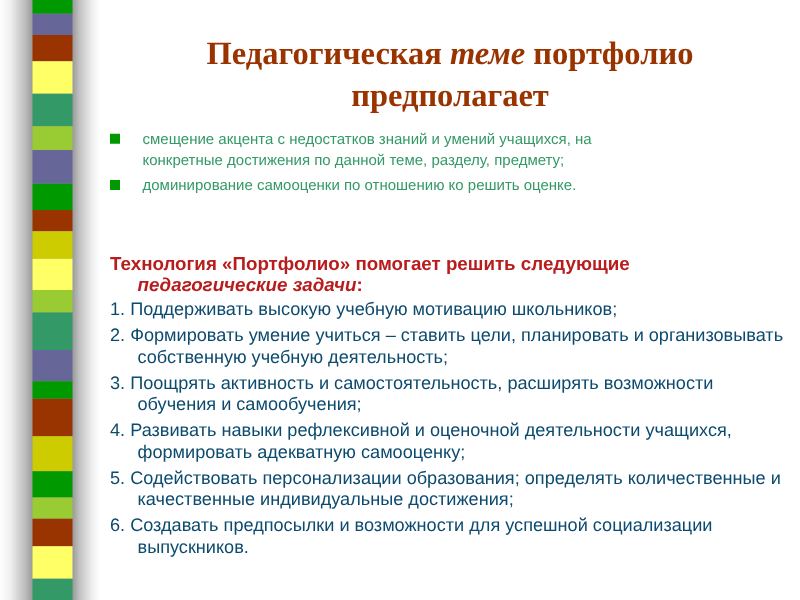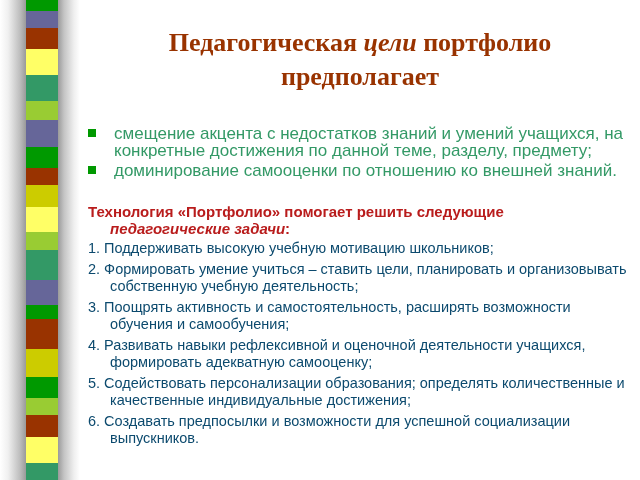--- a/index.html
+++ b/index.html
@@ -17,23 +17,23 @@
     }
     .stripe { position:absolute; left:0; width:100%; }
     .title {
       position:absolute; left:100px; top:26px; width:520px;
       text-align:center; color:#993300;
       font-family:"Liberation Serif", serif; font-weight:bold;
       font-size:26px; line-height:34px;
     }
     .title i { font-style:italic; }
     .bullets {
-      position:absolute; left:88px; top:125px; width:540px;
+      position:absolute; left:88px; top:103px; width:540px;
       margin:0; padding:0; list-style:none;
-      color:#339966; font-size:17px; line-height:17px;
+      color:#339966; font-size:12px; line-height:17px;
     }
     .bullets li { position:relative; padding-left:26px; margin-bottom:3px; }
     .bullets .sq {
       position:absolute; left:0; top:4px; width:8px; height:8px; background:#009900;
     }
     .heading {
       position:absolute; left:88px; top:203px; width:530px;
       color:#b91c1c; font-weight:bold; font-size:15px; line-height:17px;
     }
     .heading .indent { padding-left:22px;text-align:right; }
@@ -69,33 +69,33 @@
       <div class="stripe" style="top: 349px; height: 28px; background: rgb(204, 204, 0);"></div>
       <div class="stripe" style="top: 377px; height: 21px; background: rgb(0, 153, 0);"></div>
       <div class="stripe" style="top: 398px; height: 17px; background: rgb(153, 204, 51);"></div>
       <div class="stripe" style="top: 415px; height: 22px; background: rgb(153, 51, 0);"></div>
       <div class="stripe" style="top: 437px; height: 26px; background: rgb(255, 255, 102);"></div>
       <div class="stripe" style="top: 463px; height: 17px; background: rgb(51, 153, 102);"></div>
     </div>
 </div>
 
 <div class="title">
-  <span>Педагогическая </span><i>цели</i><span> портфолио</span><br>
+  <span>Педагогическая </span><i>теме</i><span> портфолио</span><br>
   <span>предполагает</span>
 </div>
 
 <ul class="bullets">
   <li>
     <span class="sq"></span>
     <span>смещение акцента с недостатков знаний и умений учащихся, на</span><br>
     <span>конкретные достижения по данной теме, разделу, предмету;</span>
   </li>
   <li>
     <span class="sq"></span>
-    <span>доминирование самооценки по отношению ко внешней знаний.</span>
+    <span>доминирование самооценки по отношению ко решить оценке.</span>
   </li>
 </ul>
 
 <div class="heading">
   <span>Технология «Портфолио» помогает решить следующие</span><br>
   <span class="indent"><i>педагогические задачи</i><span>:</span></span>
 </div>
 
 <ol class="tasks">
   <li>1. Поддерживать высокую учебную мотивацию школьников;</li>

